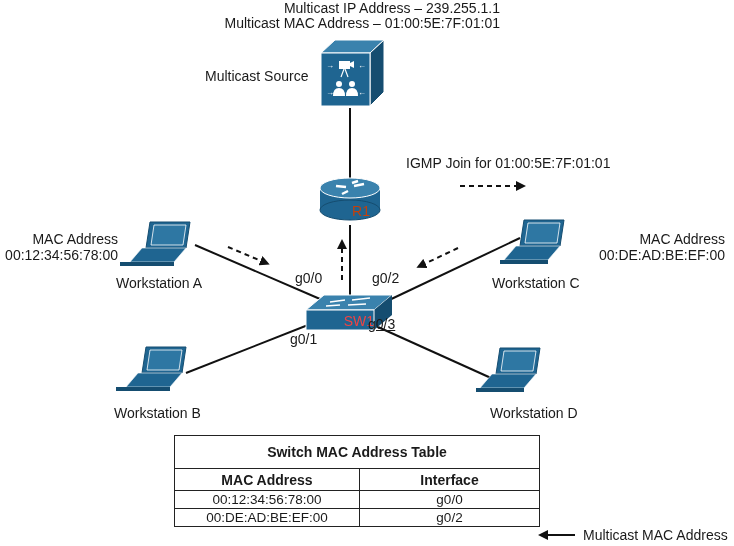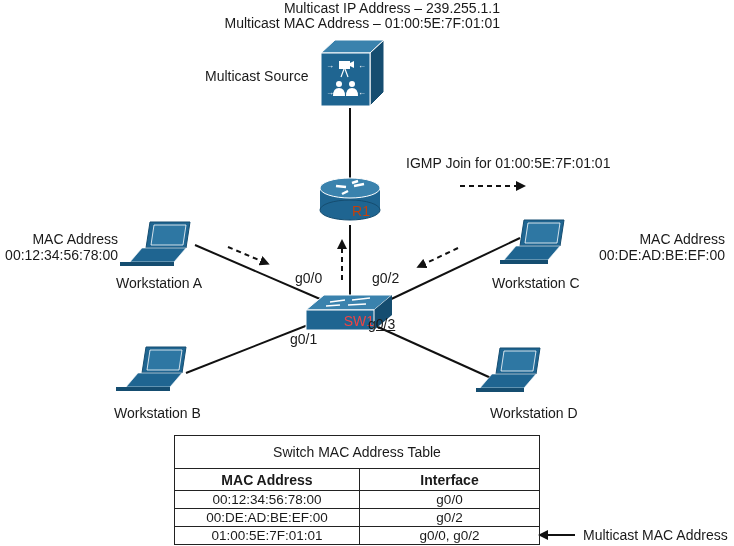--- a/index.html
+++ b/index.html
@@ -5,21 +5,21 @@
     html, body { margin: 0; padding: 0; background: #ffffff; }
     body { width: 734px; height: 546px; position: relative; overflow: hidden;
            font-family: "Liberation Sans", sans-serif; color: #1a1a1a; }
     svg.diagram { position: absolute; left: 0; top: 0; }
     .lbl { position: absolute; font-size: 14px; line-height: 16px; white-space: nowrap; }
     .center { text-align: right; }
     table.mac { position: absolute; left: 174px; top: 435px; width: 366px; border-collapse: collapse;
                 font-size: 13.5px; }
     table.mac td, table.mac th { border: 1.5px solid #222; padding: 0; height: 17px; text-align: center;
                 font-weight: normal; }
-    table.mac th.title { height: 32px; font-weight: normal; font-size: 14px; }
+    table.mac th.title { height: 32px; font-weight: bold; font-size: 14px; }
     table.mac th.col { font-weight: bold; height: 21px; font-size: 14px; }
     table.mac td.c1 { width: 184px; }
   </style>
 </head>
 <body>
 
 <svg class="diagram" width="734" height="546" viewBox="0 0 734 546">
   <defs>
     <marker id="ah" markerWidth="10" markerHeight="10" refX="6" refY="5" orient="auto" markerUnits="userSpaceOnUse">
       <path d="M0,0 L10,5 L0,10 Z" fill="#111"></path>
@@ -137,20 +137,16 @@
     <th class="col">Interface</th>
   </tr>
   <tr>
     <td class="c1">00:12:34:56:78:00</td>
     <td>g0/0</td>
   </tr>
   <tr>
     <td class="c1">00:DE:AD:BE:EF:00</td>
     <td>g0/2</td>
   </tr>
-  <tr>
-    <td class="c1">01:00:5E:7F:01:01</td>
-    <td>g0/0, g0/2</td>
-  </tr>
 </tbody>
   </table>
 
 <div class="lbl" style="left:583px;top:527px;">Multicast MAC Address</div>
 
 </body></html>

